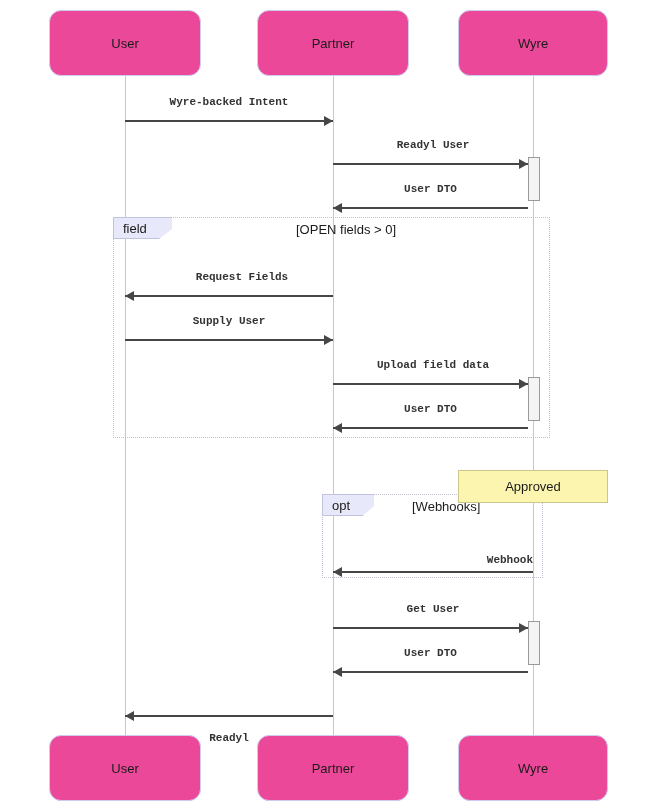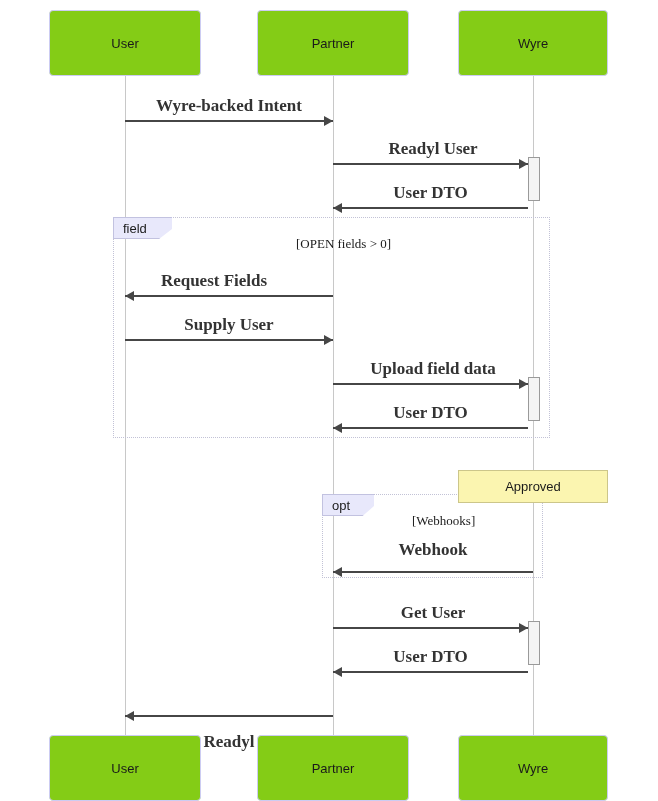--- a/index.html
+++ b/index.html
@@ -25,23 +25,23 @@
   
   .lifeline {
     position: absolute;
     width: 1px;
     background: #c8c8c8;
   }
   
   .actor-box {
     position: absolute;
     box-sizing: border-box;
-    background: #84cc16;
+    background: #ec4899;
     border: 1px solid #ccccf2;
-    border-radius: 4px;
+    border-radius: 12px;
     display: flex;
     align-items: center;
     justify-content: center;
     color: #1a1a1a;
     font-size: 13px;
     font-family: "Liberation Sans", sans-serif;
   }
   
   .fragment {
     position: absolute;
@@ -64,22 +64,21 @@
     padding-right: 16px;
     height: 22px;
     -webkit-clip-path: polygon(0 0, 100% 0, 100% 55%, 78% 100%, 0 100%);
     clip-path: polygon(0 0, 100% 0, 100% 55%, 78% 100%, 0 100%);
   }
   .fragment-cond {
     position: absolute;
     color: #1a1a1a;
     font-size: 13px;
     white-space: nowrap;
-    font-family: Liberation Serif, serif;
-    margin-top: 14px;
+    font-family: Liberation Sans, sans-serif;
   }
   
   .activation {
     position: absolute;
     box-sizing: border-box;
     background: #f4f4f4;
     border: 1px solid #9a9a9a;
   }
   
   .msg-line {
@@ -98,25 +97,25 @@
     border-left: 9px solid #464646;
   }
   .arrow-head.left {
     border-top: 5px solid transparent;
     border-bottom: 5px solid transparent;
     border-right: 9px solid #464646;
   }
   .msg-label {
     position: absolute;
     color: #333333;
-    font-size: 17px;
+    font-size: 11px;
     font-weight: bold;
     white-space: nowrap;
     text-align: center;
-    font-family: Liberation Serif, serif;
+    font-family: Liberation Mono, monospace;
   }
   
   .note {
     position: absolute;
     box-sizing: border-box;
     background: #fbf5b0;
     border: 1px solid #ccc68a;
     display: flex;
     align-items: center;
     justify-content: center;
@@ -169,37 +168,37 @@
   <div class="arrow-head right" style="left:324px; top:116px;"></div>
 
   <div class="msg-label" style="left:333px; top:139px; width:200px;">Readyl User</div>
   <div class="msg-line" style="left:333px; top:163px; width:195px;"></div>
   <div class="arrow-head right" style="left:519px; top:159px;"></div>
 
   <div class="msg-label" style="left:333px; top:183px; width:195px;">User DTO</div>
   <div class="msg-line" style="left:333px; top:207px; width:195px;"></div>
   <div class="arrow-head left" style="left:333px; top:203px;"></div>
 
-  <div class="msg-label" style="left:110px; top:271px; width:208px;">Request Fields</div>
+  <div class="msg-label" style="left:138px; top:271px; width:208px;">Request Fields</div>
   <div class="msg-line" style="left:125px; top:295px; width:208px;"></div>
   <div class="arrow-head left" style="left:125px; top:291px;"></div>
 
   <div class="msg-label" style="left:125px; top:315px; width:208px;">Supply User</div>
   <div class="msg-line" style="left:125px; top:339px; width:208px;"></div>
   <div class="arrow-head right" style="left:324px; top:335px;"></div>
 
   <div class="msg-label" style="left:333px; top:359px; width:200px;">Upload field data</div>
   <div class="msg-line" style="left:333px; top:383px; width:195px;"></div>
   <div class="arrow-head right" style="left:519px; top:379px;"></div>
 
   <div class="msg-label" style="left:333px; top:403px; width:195px;">User DTO</div>
   <div class="msg-line" style="left:333px; top:427px; width:195px;"></div>
   <div class="arrow-head left" style="left:333px; top:423px;"></div>
 
-  <div class="msg-label" style="left:333px; top:540px; width:200px;">Webhook</div>
+  <div class="msg-label" style="left:333px; top:554px; width:200px;text-align:right;">Webhook</div>
   <div class="msg-line" style="left:333px; top:571px; width:200px;"></div>
   <div class="arrow-head left" style="left:333px; top:567px;"></div>
 
   <div class="msg-label" style="left:333px; top:603px; width:200px;">Get User</div>
   <div class="msg-line" style="left:333px; top:627px; width:195px;"></div>
   <div class="arrow-head right" style="left:519px; top:623px;"></div>
 
   <div class="msg-label" style="left:333px; top:647px; width:195px;">User DTO</div>
   <div class="msg-line" style="left:333px; top:671px; width:195px;"></div>
   <div class="arrow-head left" style="left:333px; top:667px;"></div>

